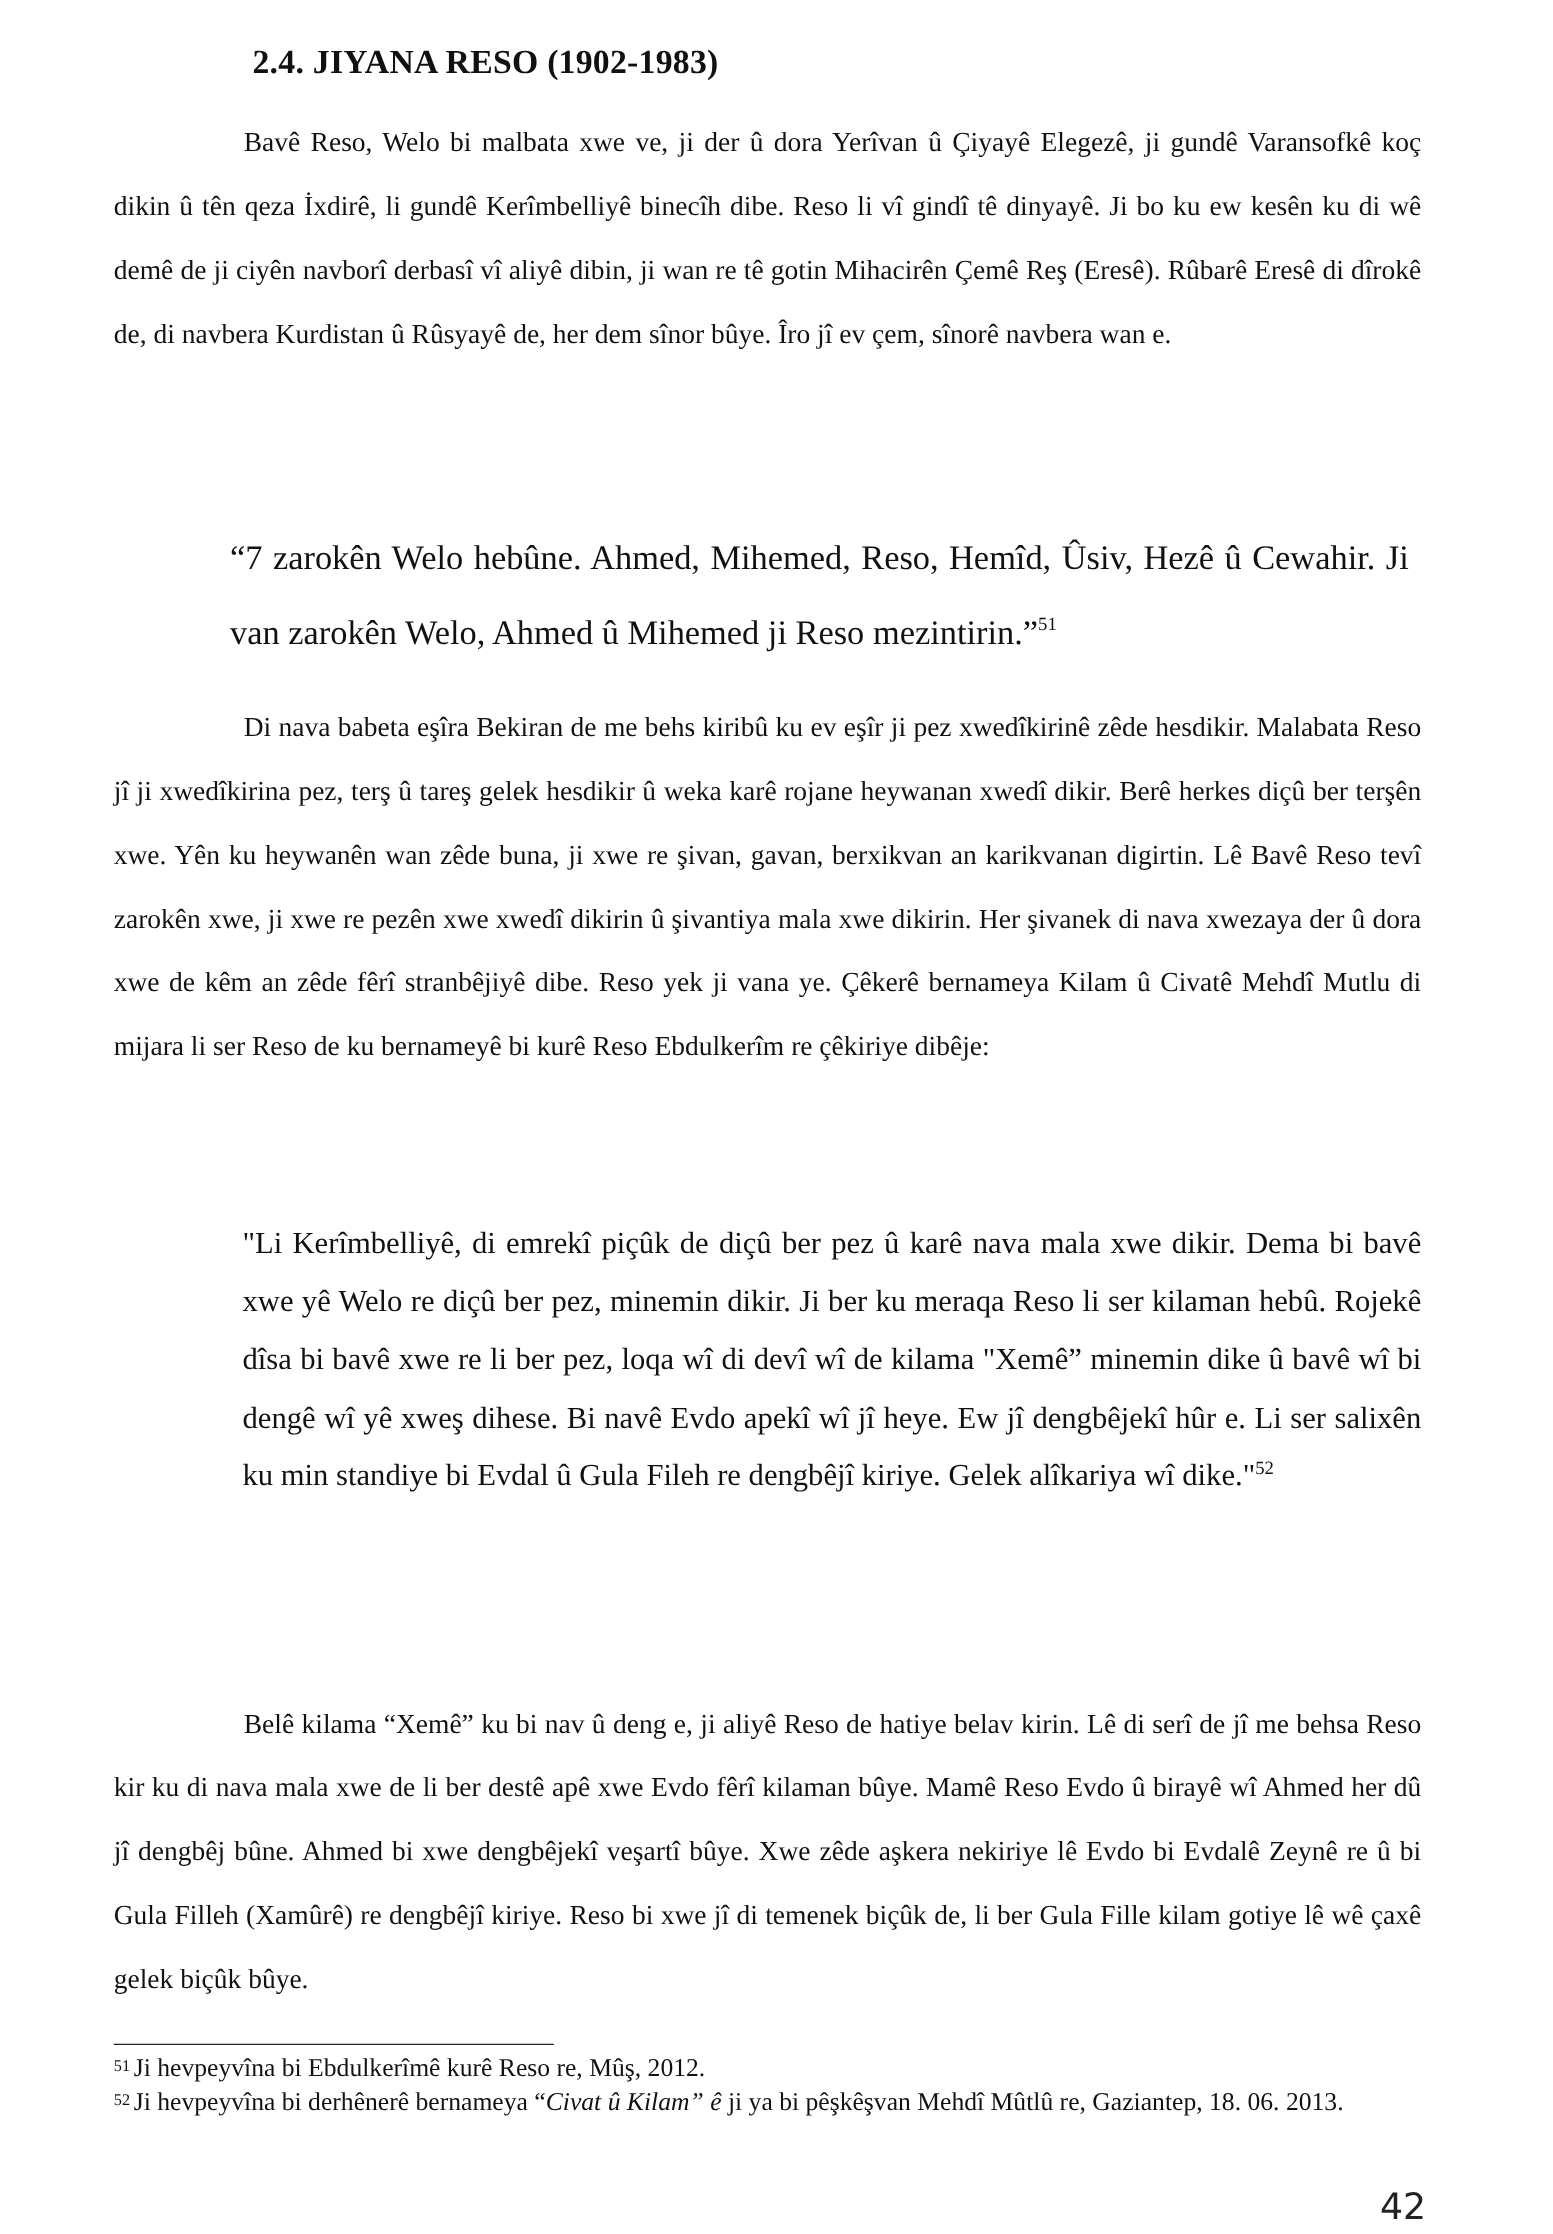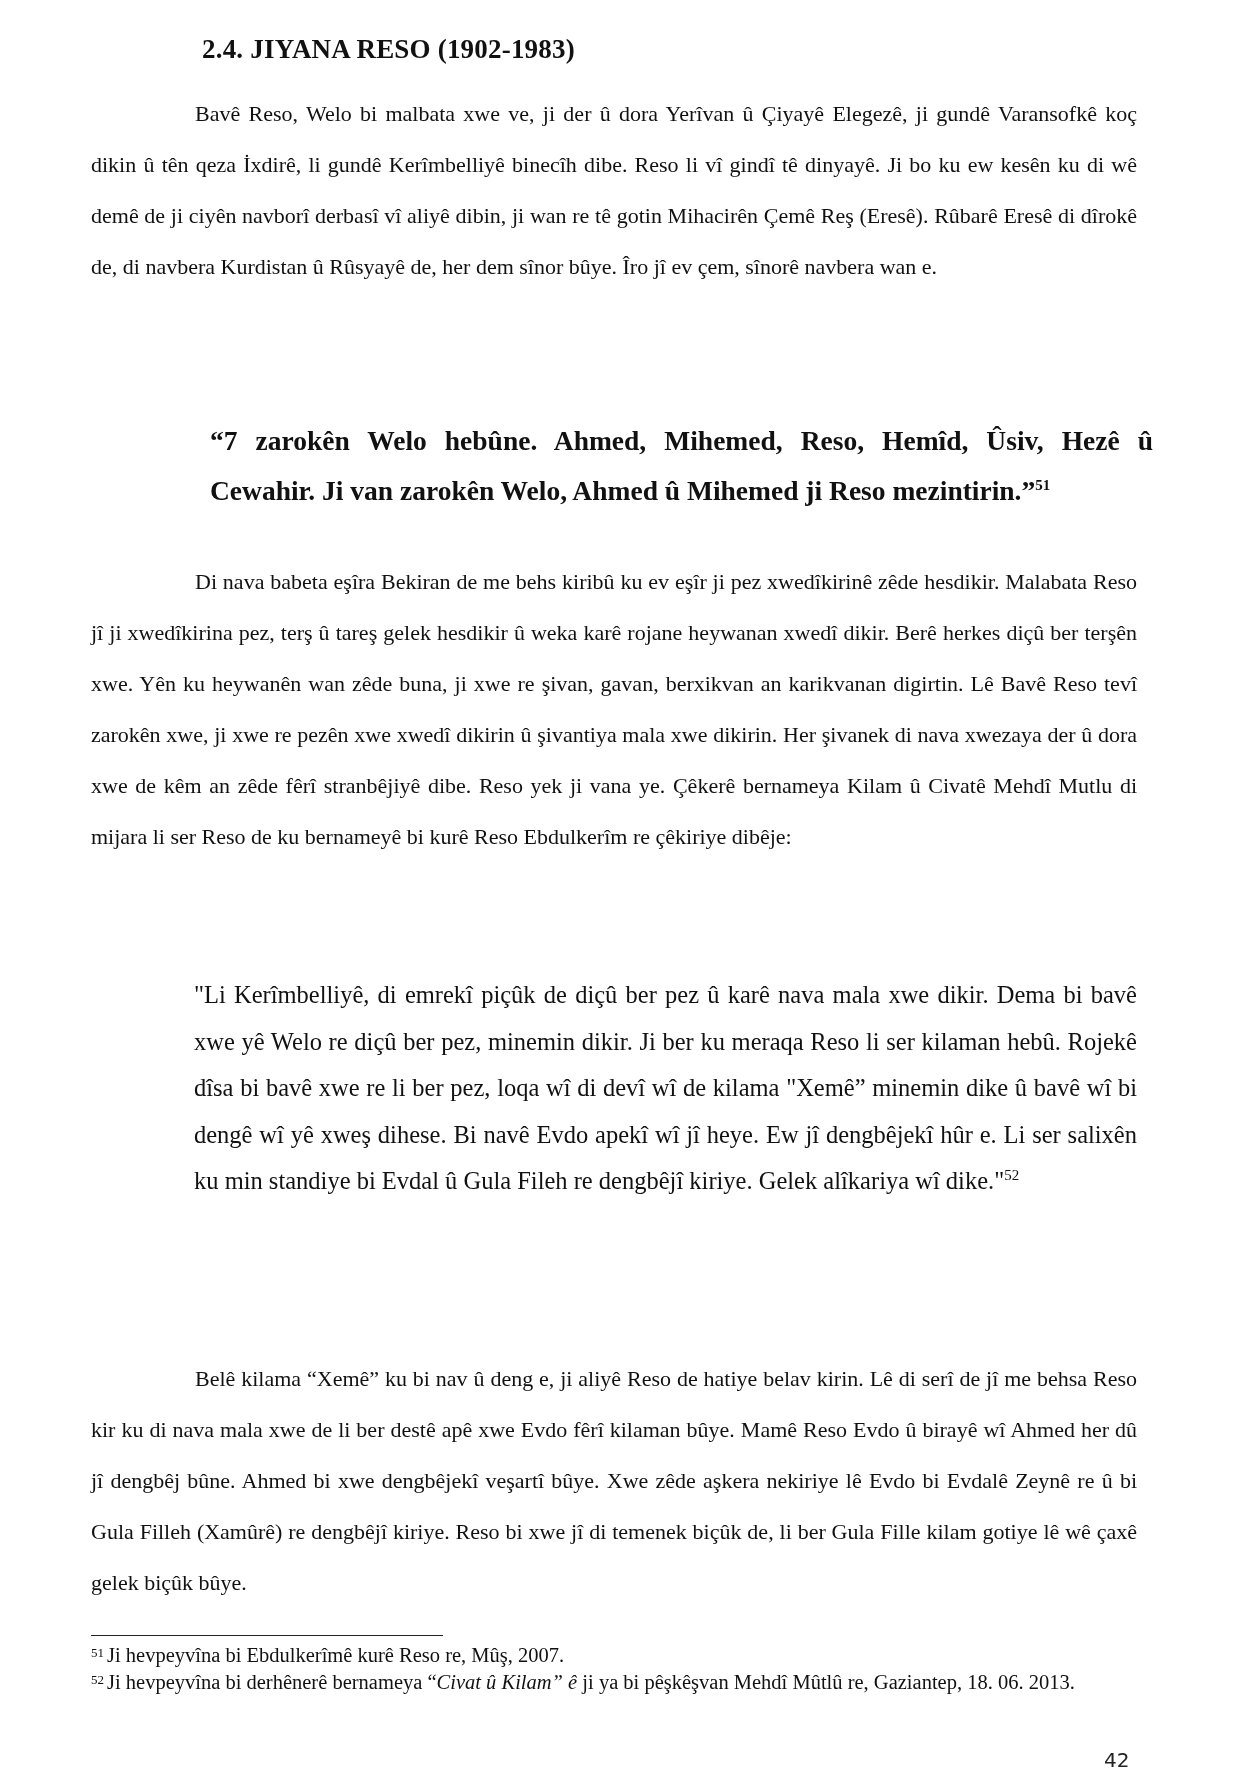--- a/index.html
+++ b/index.html
@@ -38,28 +38,27 @@
       line-height: 51px;
       text-align: justify;
       margin: 0;
     }
     .para .indent { display: inline-block; width: 104px; }
     .p1 { top: 88px; }
     .p2 { top: 556px; }
     .p3 { top: 1353px; }
     .quote1 {
       position: absolute;
-      left: 210px;
+      left: 184px;
       width: 943px;
       top: 416px;
       font-size: 27.5px;
-      line-height: 50px;
+      line-height: 60px;
       text-align: justify;
       margin: 0;
-      font-weight: bold;
     }
     .quote2 {
       position: absolute;
       left: 194px;
       width: 943px;
       top: 972px;
       font-size: 24.5px;
       line-height: 46.5px;
       text-align: justify;
       margin: 0;
@@ -91,21 +90,21 @@
     .footnote sup {
       font-size: 13px;
       top: -3px;
       margin-right: 3px;
     }
     .page-number {
       position: absolute;
       left: 1104px;
       top: 1748px;
       font-family: "DejaVu Sans", sans-serif;
-      font-size: 20px;
+      font-size: 29px;
       color: #222222;
     }
   </style>
 </head>
 <body>
 
 <div class="page">
 
   <h2 class="heading">2.4. JIYANA RESO (1902-1983)</h2>
 
@@ -115,19 +114,19 @@
 
   <p class="para p2"><span class="indent"></span><span>Di nava babeta eşîra Bekiran de me behs kiribû ku ev eşîr ji pez xwedîkirinê zêde hesdikir. Malabata Reso jî ji xwedîkirina pez, terş û tareş gelek hesdikir û weka karê rojane heywanan xwedî dikir. Berê herkes diçû ber terşên xwe. Yên ku heywanên wan zêde buna, ji xwe re şivan, gavan, berxikvan an karikvanan digirtin. Lê Bavê Reso tevî zarokên xwe, ji xwe re pezên xwe xwedî dikirin û şivantiya mala xwe dikirin. Her şivanek di nava xwezaya der û dora xwe de kêm an zêde fêrî stranbêjiyê dibe. Reso yek ji vana ye. Çêkerê bernameya Kilam û Civatê Mehdî Mutlu di mijara li ser Reso de ku bernameyê bi kurê Reso Ebdulkerîm re çêkiriye dibêje:</span></p>
 
   <p class="quote2"><span>"Li Kerîmbelliyê, di emrekî piçûk de diçû ber pez û karê nava mala xwe dikir. Dema bi bavê xwe yê Welo re diçû ber pez, minemin dikir. Ji ber ku meraqa Reso li ser kilaman hebû. Rojekê dîsa bi bavê xwe re li ber pez, loqa wî di devî wî de kilama "Xemê” minemin dike û bavê wî bi dengê wî yê xweş dihese. Bi navê Evdo apekî wî jî heye. Ew jî dengbêjekî hûr e. Li ser salixên ku min standiye bi Evdal û Gula Fileh re dengbêjî kiriye. Gelek alîkariya wî dike."</span><sup>52</sup></p>
 
   <p class="para p3"><span class="indent"></span><span>Belê kilama “Xemê” ku bi nav û deng e, ji aliyê Reso de hatiye belav kirin. Lê di serî de jî me behsa Reso kir ku di nava mala xwe de li ber destê apê xwe Evdo fêrî kilaman bûye. Mamê Reso Evdo û birayê wî Ahmed her dû jî dengbêj bûne. Ahmed bi xwe dengbêjekî veşartî  bûye. Xwe zêde aşkera nekiriye lê Evdo bi Evdalê Zeynê re û bi Gula Filleh (Xamûrê) re dengbêjî kiriye. Reso bi xwe jî di temenek biçûk de, li ber Gula Fille kilam gotiye lê wê çaxê gelek biçûk bûye.</span></p>
 
   <div class="fn-rule"></div>
 
   <div class="footnotes">
-    <p class="footnote"><sup>51</sup><span>Ji hevpeyvîna bi Ebdulkerîmê kurê Reso re, Mûş, 2007.</span></p>
+    <p class="footnote"><sup>51</sup><span>Ji hevpeyvîna bi Ebdulkerîmê kurê Reso re, Mûş, 2012.</span></p>
     <p class="footnote"><sup>52</sup><span>Ji hevpeyvîna bi derhênerê bernameya “</span><i>Civat û Kilam” ê</i><span> ji ya bi pêşkêşvan Mehdî Mûtlû re, Gaziantep, 18. 06. 2013.</span></p>
   </div>
 
   <div class="page-number">42</div>
 
 </div>
 
 </body></html>

